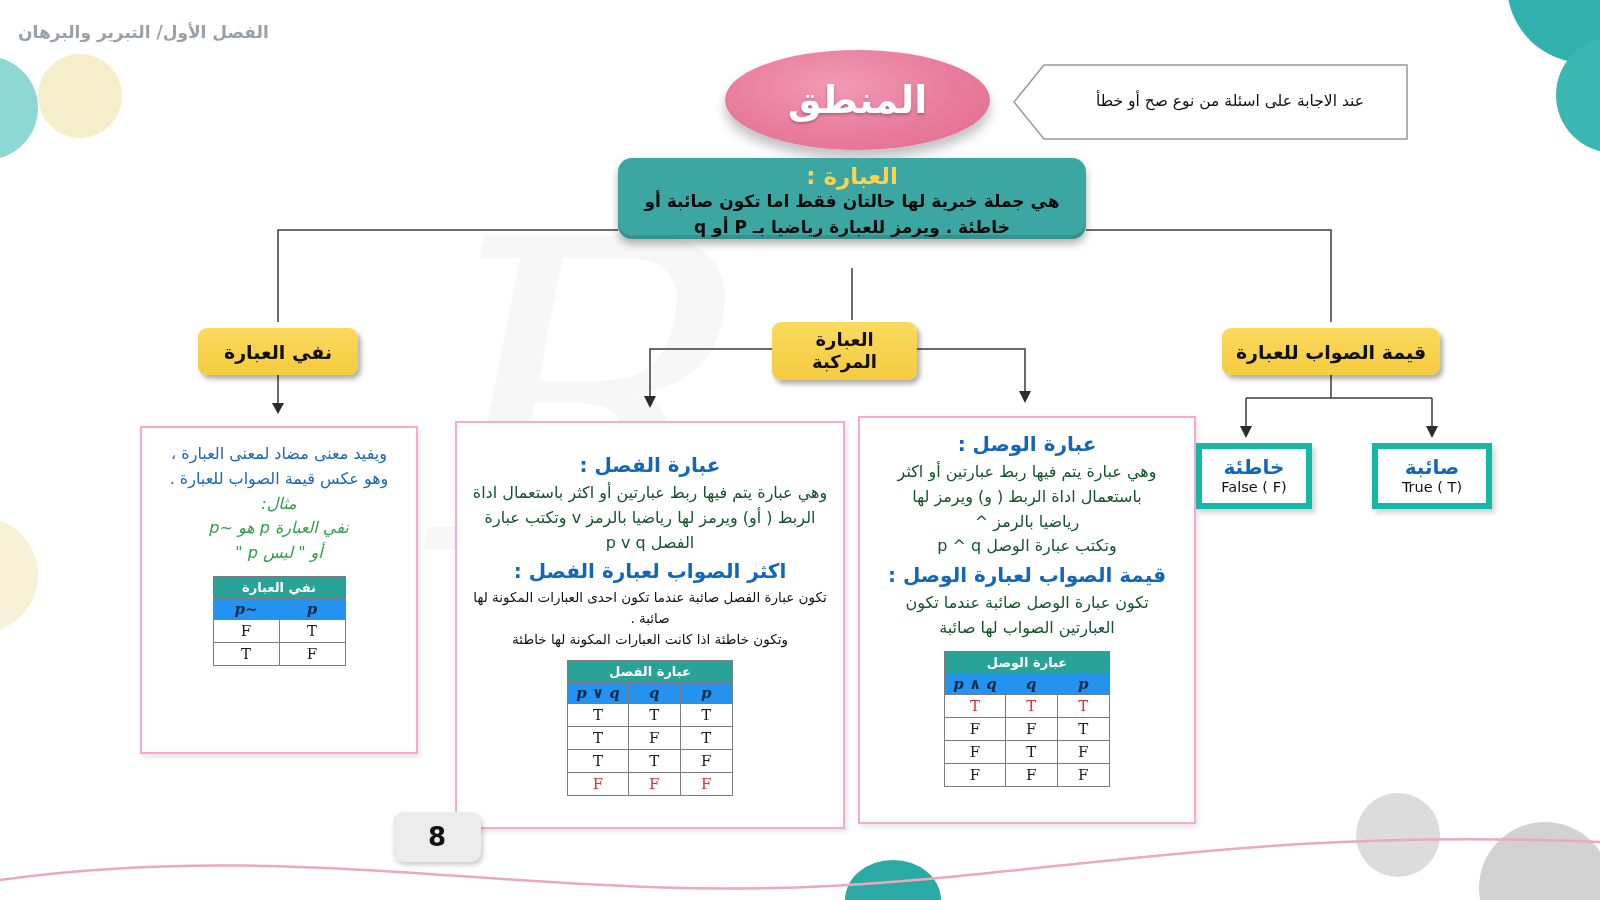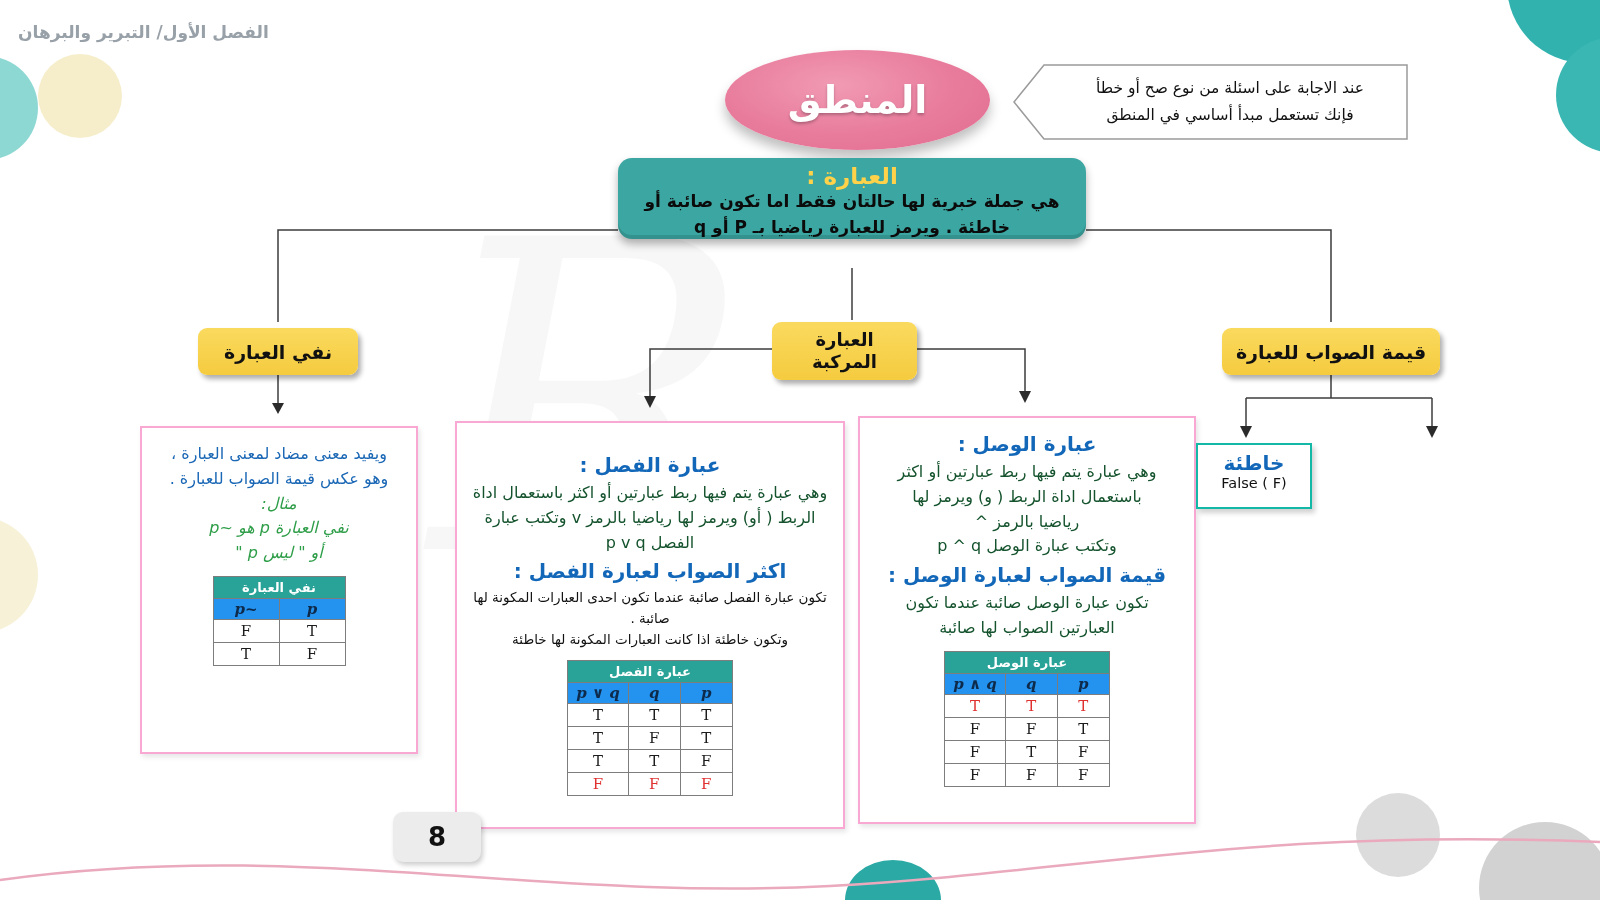--- a/index.html
+++ b/index.html
@@ -36,21 +36,21 @@
   .negation-box { left:140px; top:418px; width:278px; height:328px; text-align:center; padding:14px 10px; }
   .negation-box .desc { color:#1a67b5; font-size:16px; line-height:1.55; }
   .negation-box .ex { color:#2f9e49; font-size:16px; line-height:1.55;font-style:italic; }
 
   .disjunction-box { left:455px; top:413px; width:390px; height:408px; text-align:center; padding:26px 14px; }
   .conjunction-box { left:858px; top:408px; width:338px; height:408px; text-align:center; padding:10px 12px; }
   .bluehead { color:#1267b8; font-size:20px; font-weight:bold; margin:4px 0 4px; }
   .bodytext { color:#14532d; font-size:16px; line-height:1.55; }
   .smalltext { color:#111; font-size:13.5px; line-height:1.55; }
 
-  .tv-box { position:absolute; background:#fff; border:2px solid #14b8a6; box-shadow:3px 4px 5px rgba(0,0,0,0.18);
+  .tv-box { position:absolute; background:#fff; border:6px solid #14b8a6; box-shadow:3px 4px 5px rgba(0,0,0,0.18);
             text-align:center; padding-top:6px; z-index:2; }
   .tv-false { left:1196px; top:443px; width:116px; height:66px; }
   .tv-true { left:1372px; top:443px; width:120px; height:66px; }
   .tv-label { color:#1267b8; font-size:20px; font-weight:bold; }
   .tv-value { color:#111; font-size:14.5px; }
 
   table.tt { border-collapse:collapse; margin:10px auto 0; font-family:"DejaVu Serif", serif; }
   .tt th, .tt td { border:1px solid #7d7d7d; text-align:center; }
   .tt .t-title th { background:#29a398; color:#fff; font-family:"DejaVu Sans", sans-serif; font-weight:bold; font-size:13px; padding:3px 6px; }
   .tt .t-head th { background:#2493ef; color:#0e2a4a; font-style:italic; font-weight:bold; font-size:15px; padding:1px 8px; }
@@ -109,21 +109,20 @@
   <div class="ellipse">
     <span>المنطق</span>
   </div>
 
   <div class="callout">
     <svg viewBox="0 0 398 80">
       <polygon points="2,40 32,3 395,3 395,77 32,77" fill="#ffffff" stroke="#9b9b9b" stroke-width="1.5"></polygon>
     </svg>
     <div class="ctext" dir="rtl">
       <div>عند الاجابة على اسئلة من نوع صح أو خطأ</div>
-      <div>فإنك تستعمل مبدأ أساسي في المنطق</div>
     </div>
   </div>
 
   <div class="teal-box" dir="rtl">
     <div class="tb-title">العبارة :</div>
     <div class="tb-body">هي جملة خبرية لها حالتان فقط اما تكون صائبة أو</div>
     <div class="tb-body">خاطئة . ويرمز للعبارة رياضيا بـ P أو q</div>
   </div>
 
   <div class="ybox ybox-negation" dir="rtl">
@@ -244,18 +243,22 @@
             <td>F</td>
           </tr>
         </tbody>
       </table>
   </div>
 
   <div class="tv-box tv-false">
     <div class="tv-label" dir="rtl">خاطئة</div>
     <div class="tv-value">False ( F)</div>
   </div>
+  <div class="tv-box tv-true">
+    <div class="tv-label" dir="rtl">صائبة</div>
+    <div class="tv-value">True ( T)</div>
+  </div>
 
   <div class="page-num">
     <span>8</span>
   </div>
 
 </div>
 
 </body></html>

